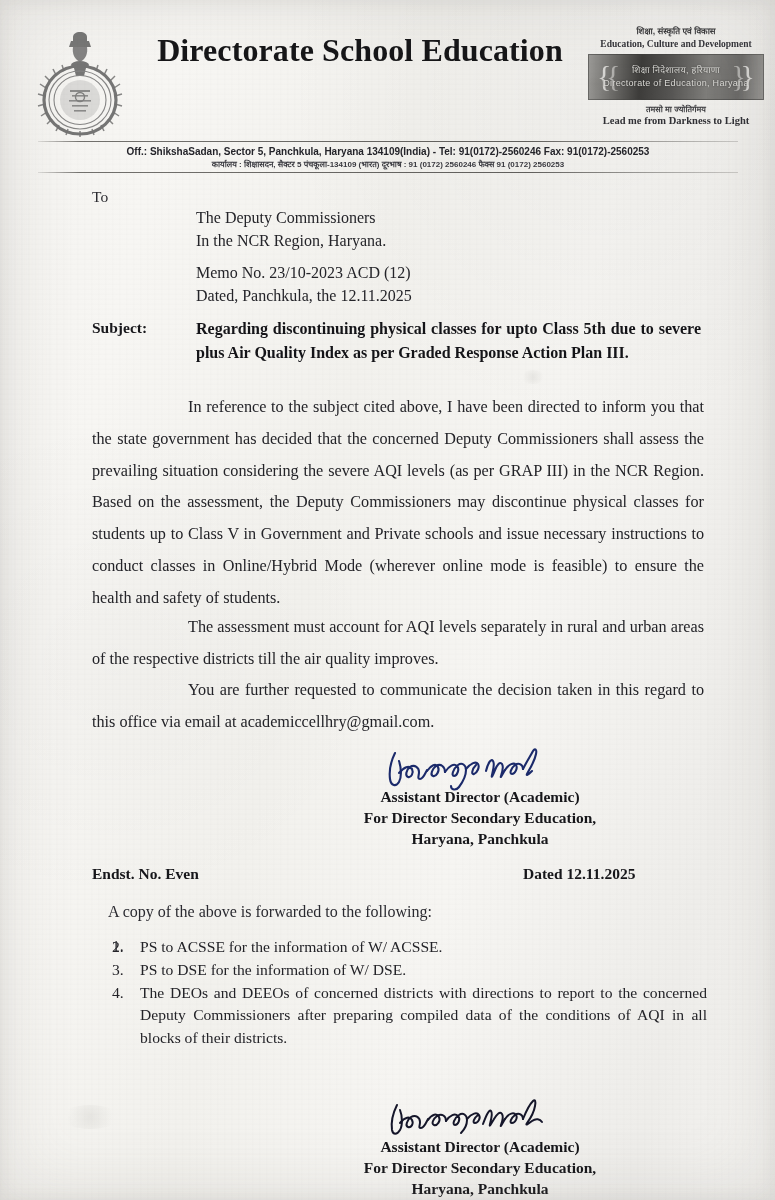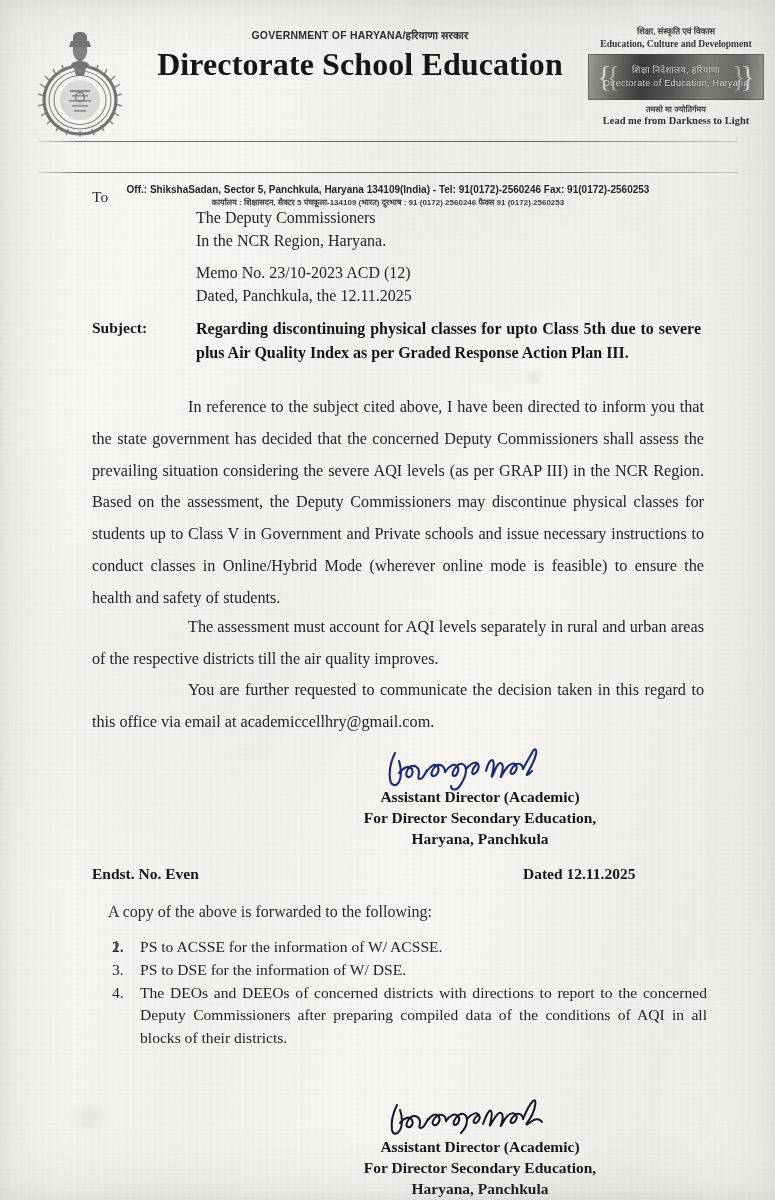--- a/index.html
+++ b/index.html
@@ -80,21 +80,21 @@
     color: #17171a;
     margin-top: 3px;
     line-height: 1.15;
     filter: blur(.16px);
   }
 
   .right-logo {
     position: absolute; left: 588px; top: 26px; width: 176px; text-align: center;
   }
   .rl-hi {
-    font-family: Liberation Serif, serif;
+    font-family: Liberation Sans, sans-serif;
     font-size: 8.5px; font-weight: 700; color: #3a3a3c;
     filter: blur(.28px); line-height: 1.25;
   }
   .rl-en {
     font-family: "Liberation Serif", serif;
     font-size: 9.5px; font-weight: 600; color: #34343a;
     filter: blur(.3px); line-height: 1.3; margin-top: 1px;
   }
   .rl-box {
     margin: 4px 0 3px 0;
@@ -132,21 +132,21 @@
   }
 
   .rule {
     position: absolute; left: 38px; width: 700px; height: 1px;
     background: linear-gradient(90deg, rgba(90,88,84,.15), rgba(70,68,64,.75) 6%, rgba(60,58,55,.8) 70%, rgba(90,88,84,.25));
   }
   .rule.r1 { top: 141px; }
   .rule.r2 { top: 172px; }
 
   .addr {
-    position: absolute; left: 38px; top: 145px; width: 700px; text-align: center; margin-top: 38px;
+    position: absolute; left: 38px; top: 145px; width: 700px; text-align: center;
   }
   .addr-en {
     font-family: "Liberation Sans", sans-serif;
     font-size: 10px; font-weight: 700; color: #24242a;
     filter: blur(.2px); line-height: 1.35; white-space: nowrap;
   }
   .addr-hi {
     font-family: "Liberation Sans", sans-serif;
     font-size: 8px; font-weight: 700; color: #3a3a40;
     filter: blur(.45px); line-height: 1.35; margin-top: 1px; white-space: nowrap;
@@ -292,21 +292,20 @@
           <path d="M46 69 h16 v1.6 h-16 z"></path>
           <path d="M43 74 h22 v1.6 h-22 z"></path>
           <path d="M46 79 h16 v1.6 h-16 z"></path>
           <path d="M48 84 h12 v1.6 h-12 z"></path>
           <circle cx="54" cy="71" r="4.5" fill="none" stroke="#4e4d48" stroke-width="1.4"></circle>
         </g>
       </svg>
     </div>
 
     <div class="head-center">
-      <div class="gov-line">GOVERNMENT OF HARYANA/हरियाणा सरकार</div>
       <div class="dir-en">Directorate School Education</div>
     </div>
 
     <div class="right-logo">
       <div class="rl-hi">शिक्षा, संस्कृति एवं विकास</div>
       <div class="rl-en">Education, Culture and Development</div>
       <div class="rl-box">
         <span class="brace l">{</span>
         <span class="brace l2">{</span>
         <span class="brace r">}</span>

